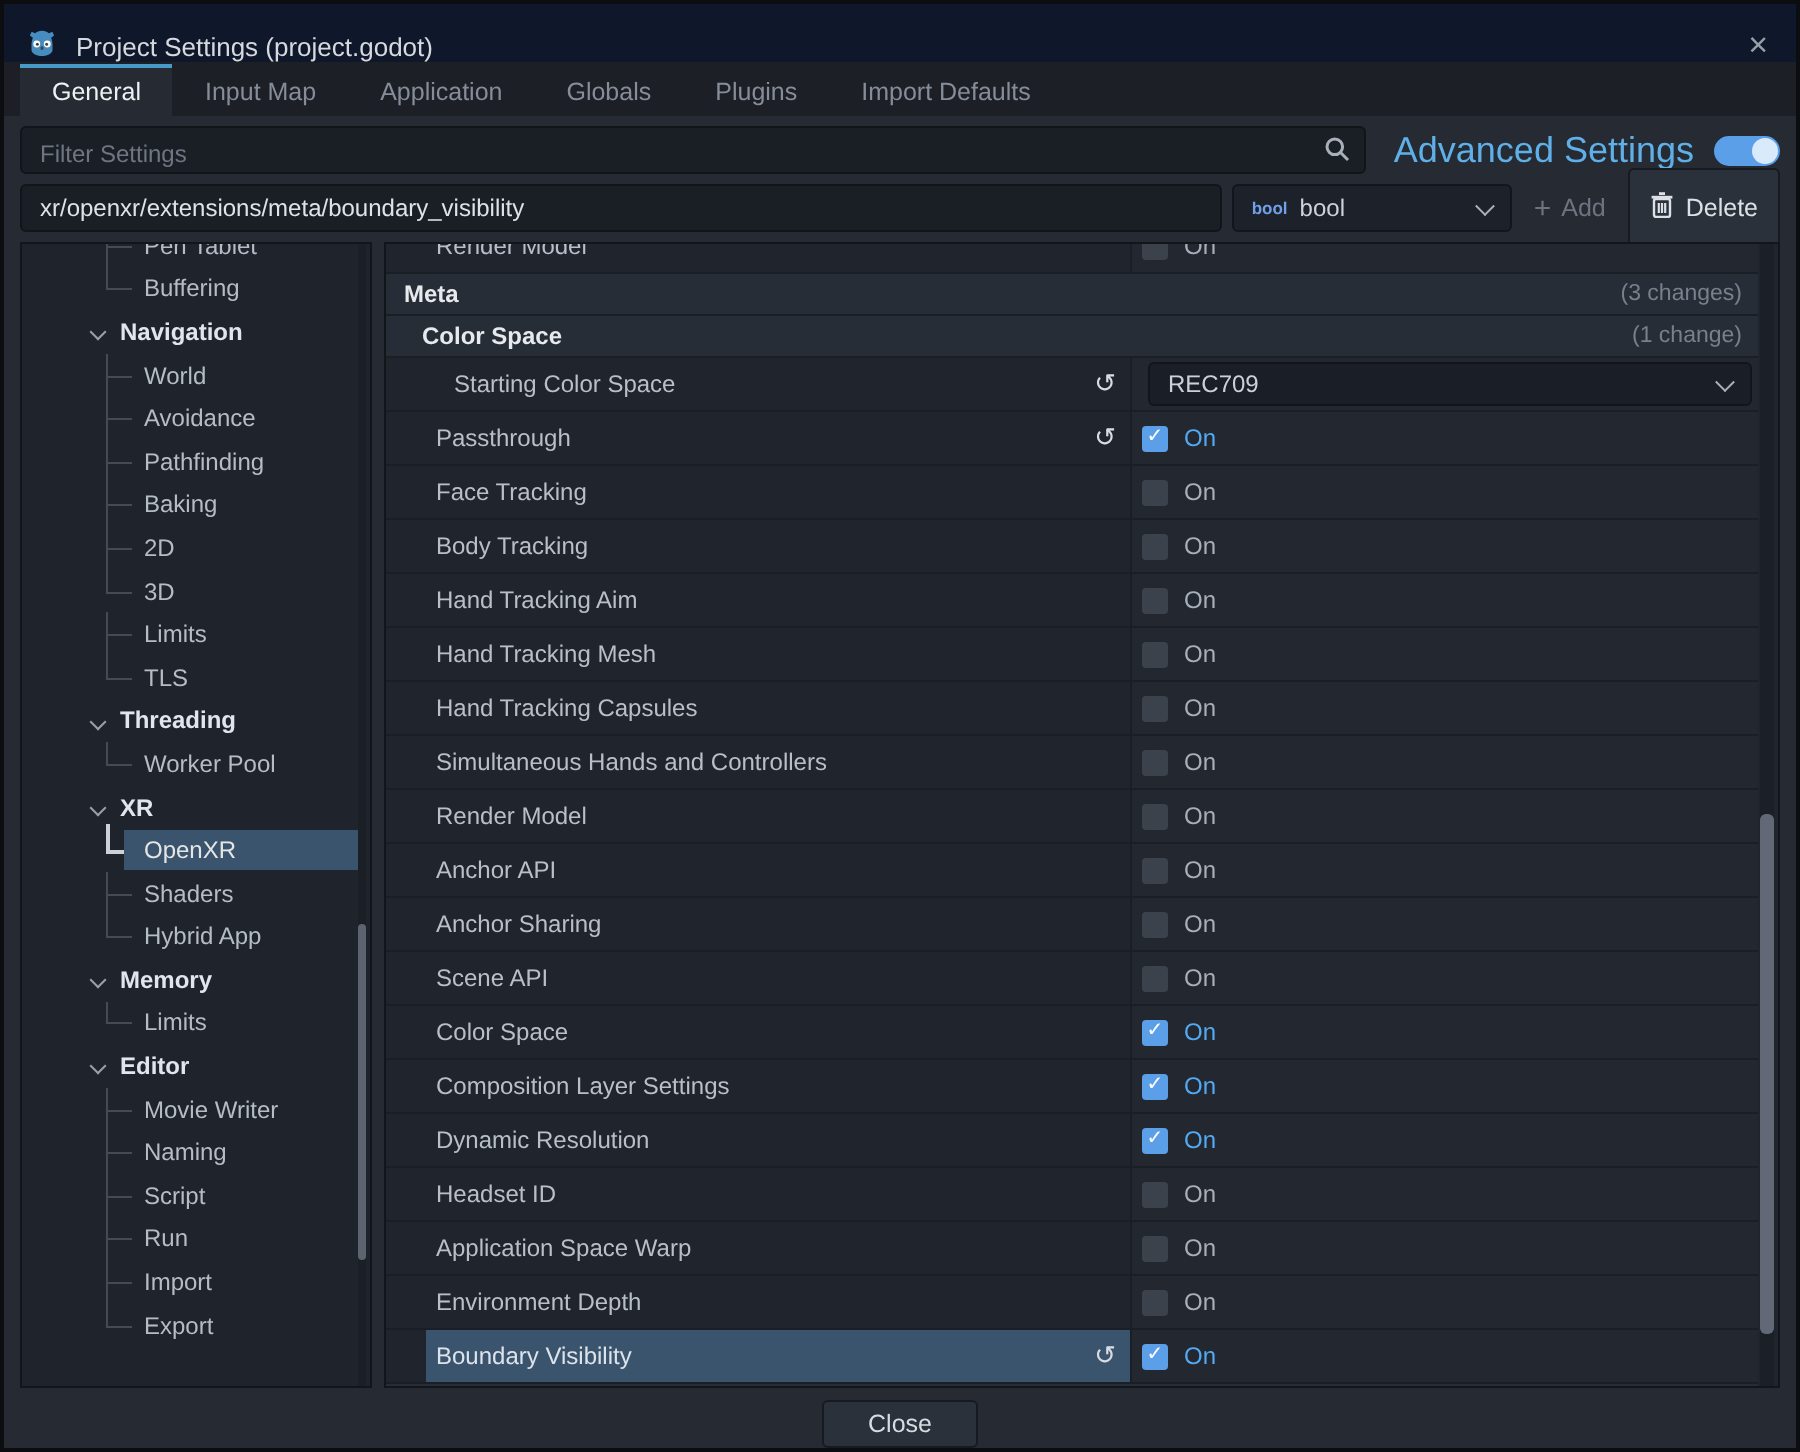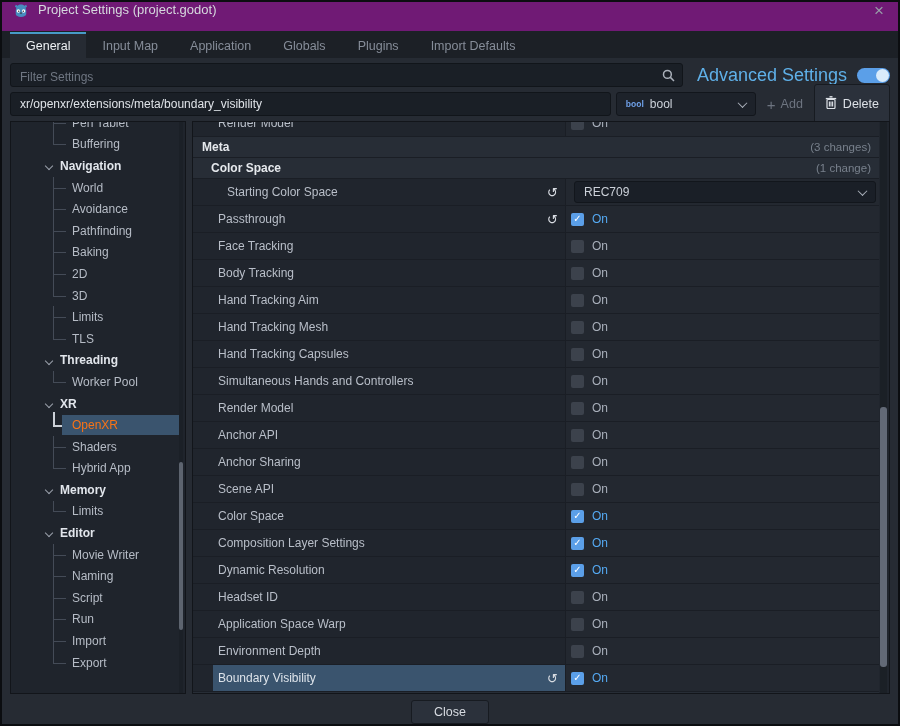--- a/index.html
+++ b/index.html
@@ -3,21 +3,21 @@
 <meta charset="utf-8">
 <style>
   html,body{margin:0;padding:0;}
   body{width:900px;height:726px;background:#0b0d10;overflow:hidden;
        font-family:"Liberation Sans","DejaVu Sans",sans-serif;
        -webkit-font-smoothing:antialiased;}
   .window{position:absolute;left:2px;top:2px;width:896px;height:722px;
           background:var(--bg-dialog,#262b33);overflow:hidden;}
 
   
-  .titlebar{height:29px;background:#701a75;display:flex;align-items:flex-start;padding:0 10px;}
+  .titlebar{height:29px;background:#0f172a;display:flex;align-items:flex-end;padding:0 10px;}
   .titlebar .ticon{display:flex;margin-right:8px;}
   .titlebar .ttext{color:#d6d9de;font-size:13px;}
   .titlebar .tclose{margin-left:auto;color:#979ea9;font-size:17px;line-height:1;cursor:pointer;padding:0 4px;}
 
   
   .tabbar{height:27px;background:#1c2026;display:flex;align-items:flex-end;padding-left:8px;}
   .tab{height:24px;display:flex;align-items:center;padding:0 16px;font-size:12.5px;
        color:#868d99;border-top:2px solid transparent;cursor:pointer;}
   .tab.active{background:var(--bg-dialog,#262b33);color:#eef1f4;border-top:2px solid var(--accent,#479ac8);}
 
@@ -61,21 +61,21 @@
   .srow.section .sec-chev{display:block;position:absolute;left:7px;top:8px;width:5px;height:5px;
         border-right:1.4px solid #9aa0ab;border-bottom:1.4px solid #9aa0ab;transform:rotate(45deg);}
   .srow .vline,.srow .stub{display:none;}
   .srow.child .vline{display:block;position:absolute;left:14px;top:0;bottom:0;width:1px;background:#444b57;}
   .srow.child.last .vline{bottom:50%;}
   .srow.child .stub{display:block;position:absolute;left:14px;top:50%;width:13px;height:1px;background:#444b57;}
   .srow .slbl{position:absolute;left:33px;top:50%;transform:translateY(-50%);color:#b6bcc6;white-space:nowrap;}
   .srow.section .slbl{left:21px;font-weight:bold;color:#e2e6ec;}
   .srow.selected::before{content:'';position:absolute;left:23px;right:4px;top:1px;bottom:1px;
         background:var(--highlight,#3a546e);}
-  .srow.selected .slbl{color:#f97316;z-index:1;}
+  .srow.selected .slbl{color:#e5e5e5;z-index:1;}
   .srow.selected .vline{width:2px;background:#ccd1d8;top:-2px;bottom:50%;}
   .srow.selected .stub{height:2px;background:#ccd1d8;width:9px;}
   .side-sb{position:absolute;right:2px;top:0;bottom:0;width:4px;background:#1b2027;}
   .side-sb .thumb{position:absolute;left:0;width:4px;top:340px;height:168px;background:#5d646f;border-radius:2px;}
 
   .settings{flex:1;background:#20252d;border:1px solid #12151a;position:relative;overflow:hidden;}
   .set-list{position:absolute;left:0;top:0;right:10px;}
   .prow{position:relative;display:flex;border-top:1px solid #1a1e25;}
   .prow:first-child,.partial-clip .prow{border-top:none;}
   .prow.header{height:20px;background:#272d36;align-items:center;}

